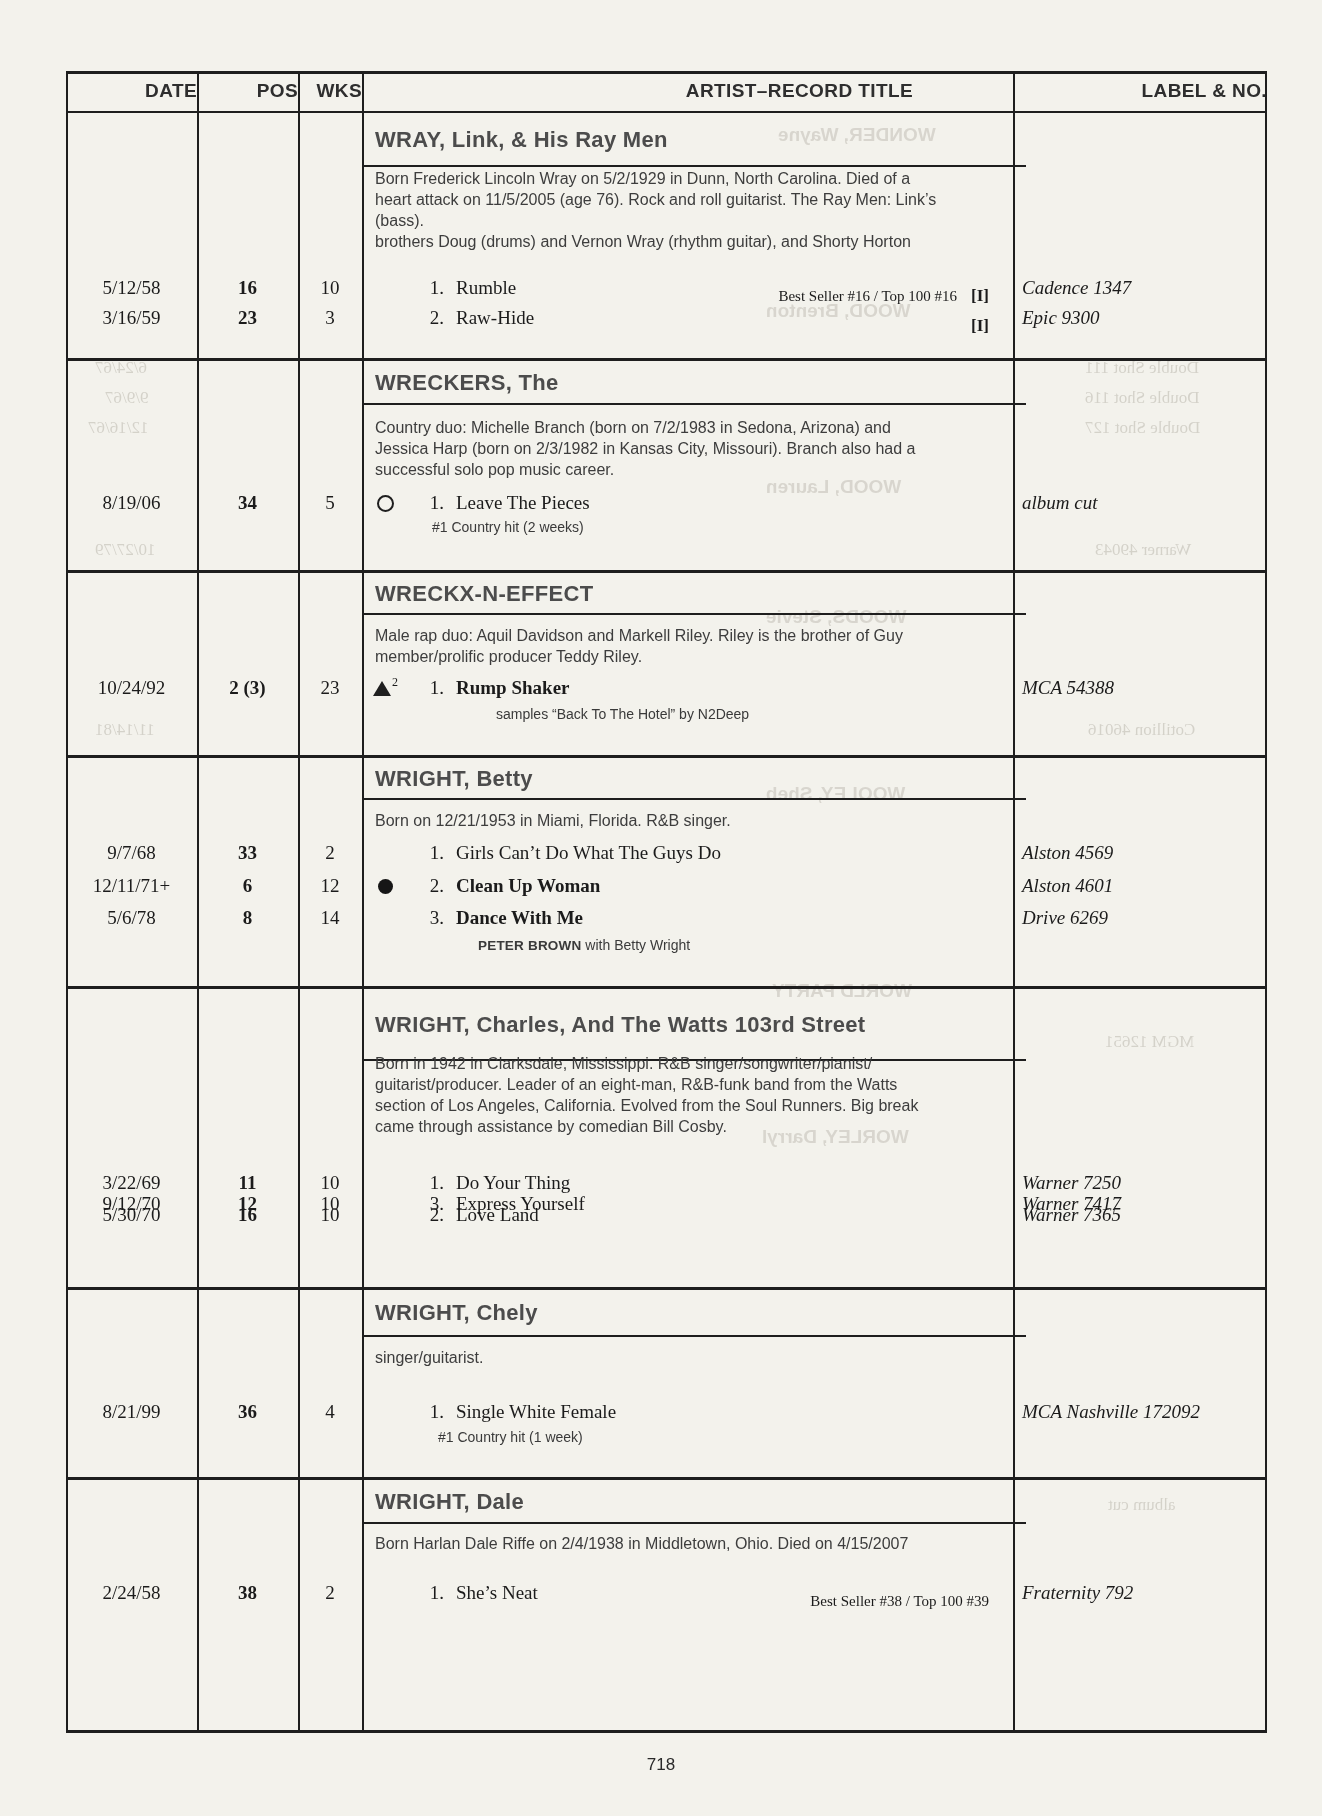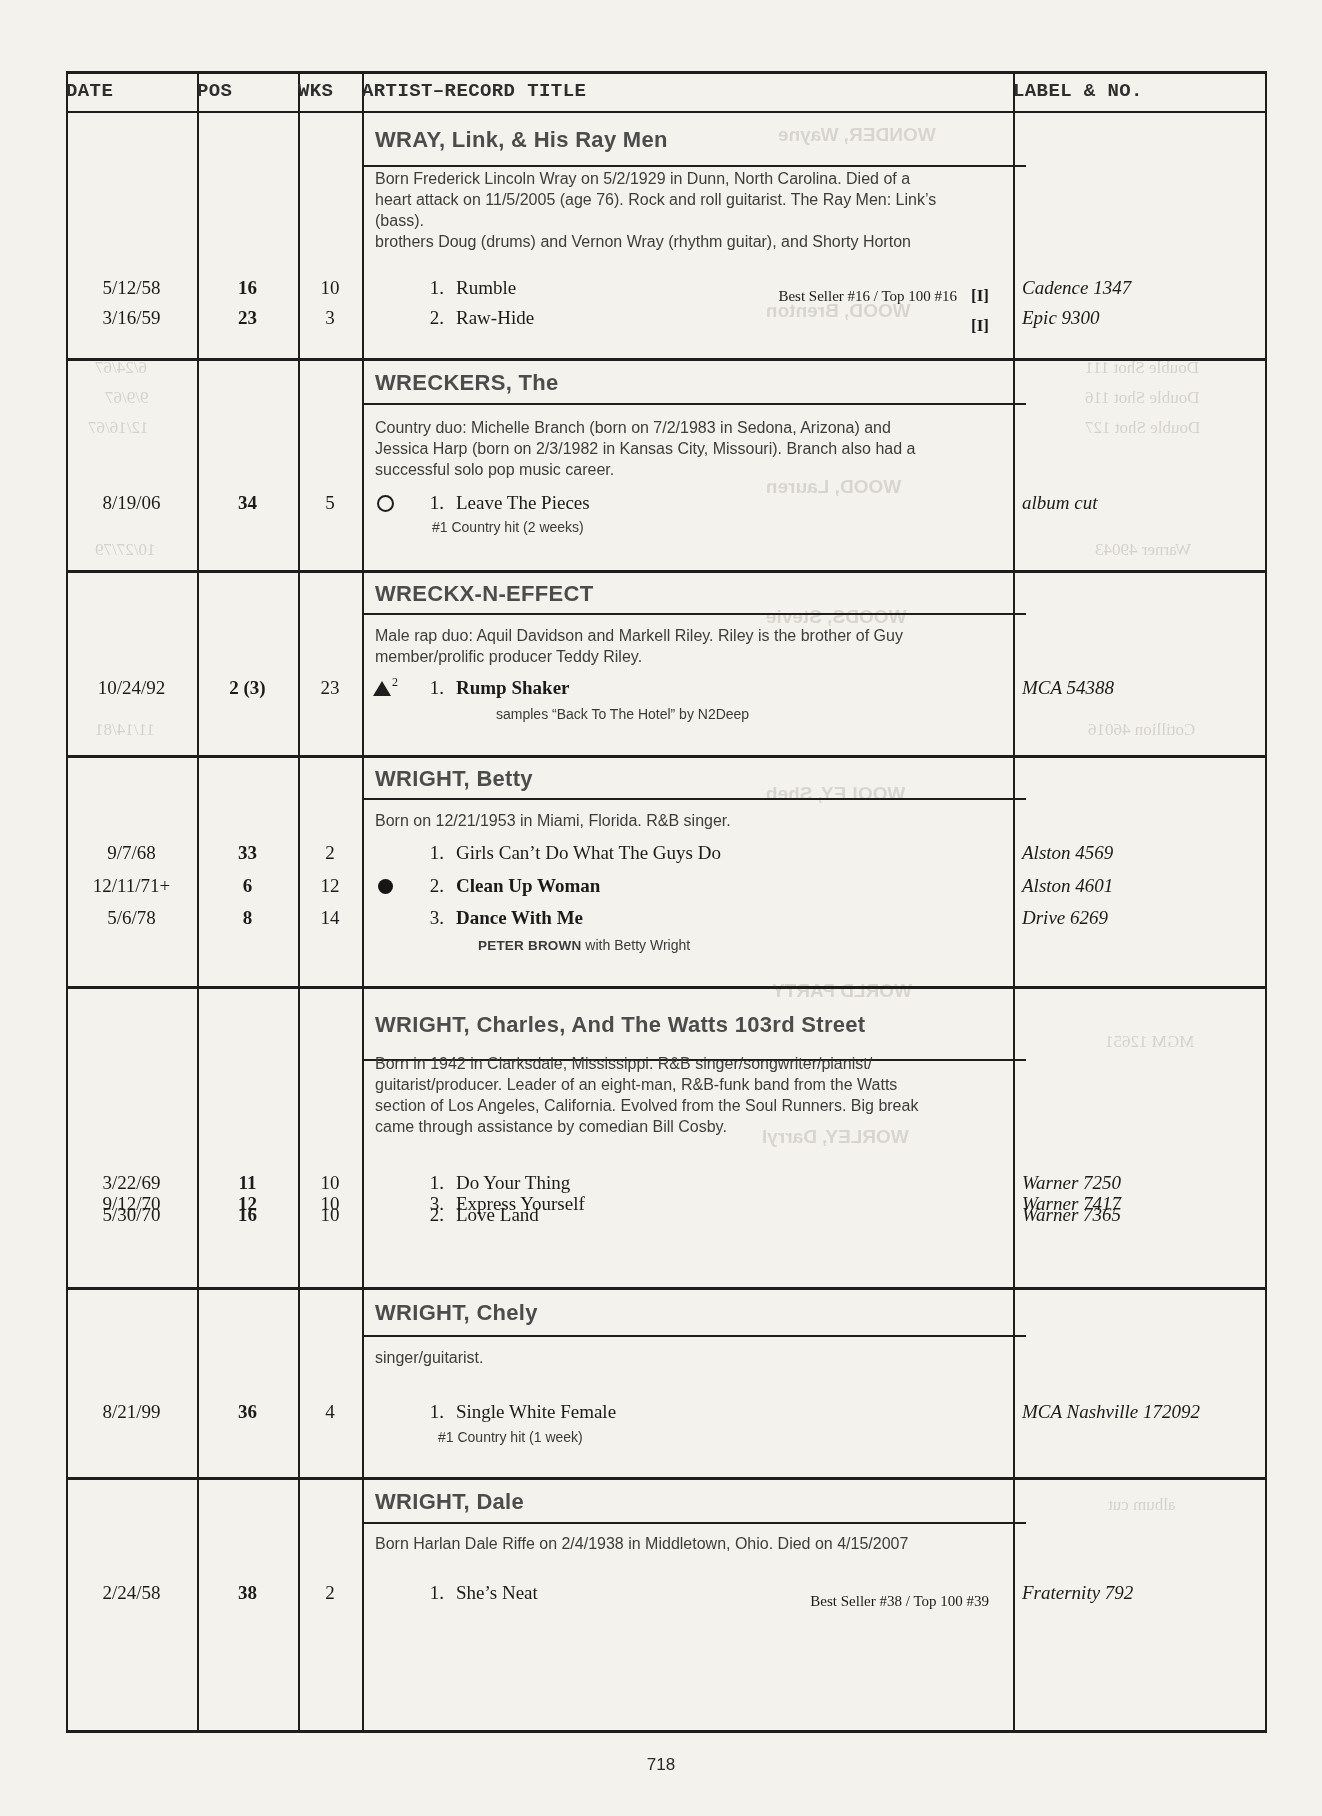--- a/index.html
+++ b/index.html
@@ -7,22 +7,22 @@
     width:1322px;height:1816px;position:relative;overflow:hidden;
     background:#f3f2ec;
     font-family:"Liberation Serif",serif;color:#1b1b1b;
   }
   #table{position:absolute;left:66px;top:71px;width:1201px;height:1662px;}
   .hline{position:absolute;left:0;width:1201px;background:#1e1e1e;}
   .vline{position:absolute;top:0;height:1662px;width:2px;background:#1e1e1e;}
   .edge-l{position:absolute;left:0;top:0;width:2px;height:1662px;background:#1e1e1e;}
   .edge-r{position:absolute;left:1199px;top:0;width:2px;height:1662px;background:#1e1e1e;}
   .hdr{position:absolute;top:0;height:52px;line-height:40px;
-       font-family:Liberation Mono, monospace;font-weight:bold;font-size:19px;
-       color:#2e2e2e;text-align:left;letter-spacing:.4px;}
+       font-family:Liberation Sans, sans-serif;font-weight:bold;font-size:19px;
+       color:#2e2e2e;text-align:right;letter-spacing:.4px;}
   .artist-box{position:absolute;left:296px;width:651px;border-bottom:2px solid #1e1e1e;
        display:flex;flex-direction:column;justify-content:center;padding-left:13px;box-sizing:content-box;}
   .artist-name{font-family:"Liberation Sans",sans-serif;font-weight:bold;font-size:22px;
        color:#4c4c4c;letter-spacing:.3px;line-height:31px;}
   .bio{position:absolute;left:309px;width:600px;font-family:"Liberation Sans",sans-serif;
        font-size:16px;line-height:21px;color:#3d3d3d;}
   .bio div{height:21px;}
   .row{position:absolute;left:0;width:1201px;height:26px;line-height:26px;font-size:19px;}
   .c-date{position:absolute;left:0;width:131px;text-align:center;}
   .c-pos{position:absolute;left:131px;width:101px;text-align:center;font-weight:bold;}

